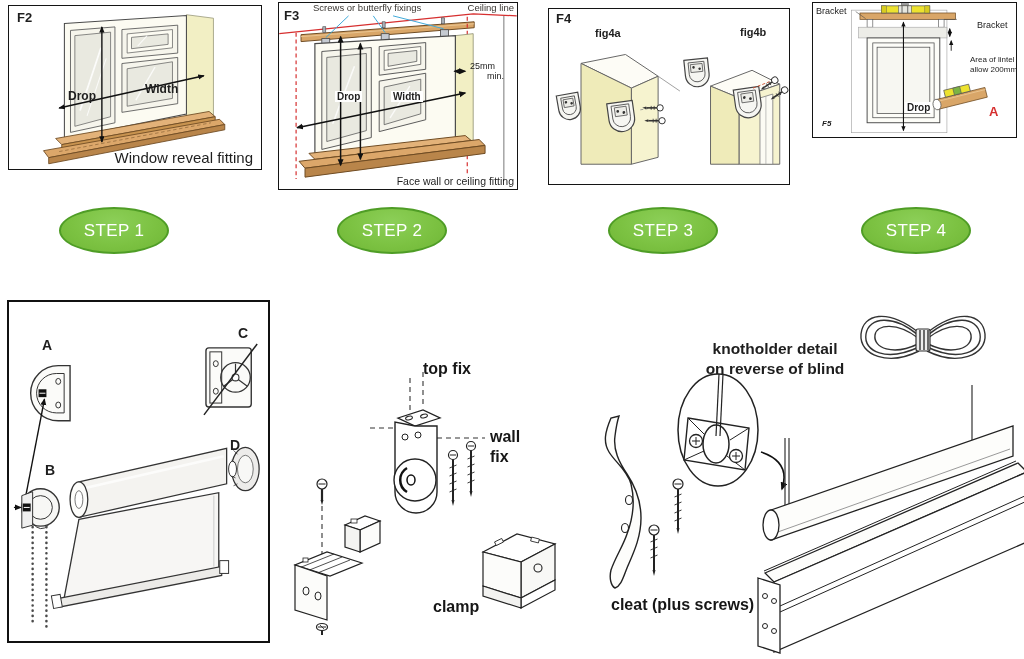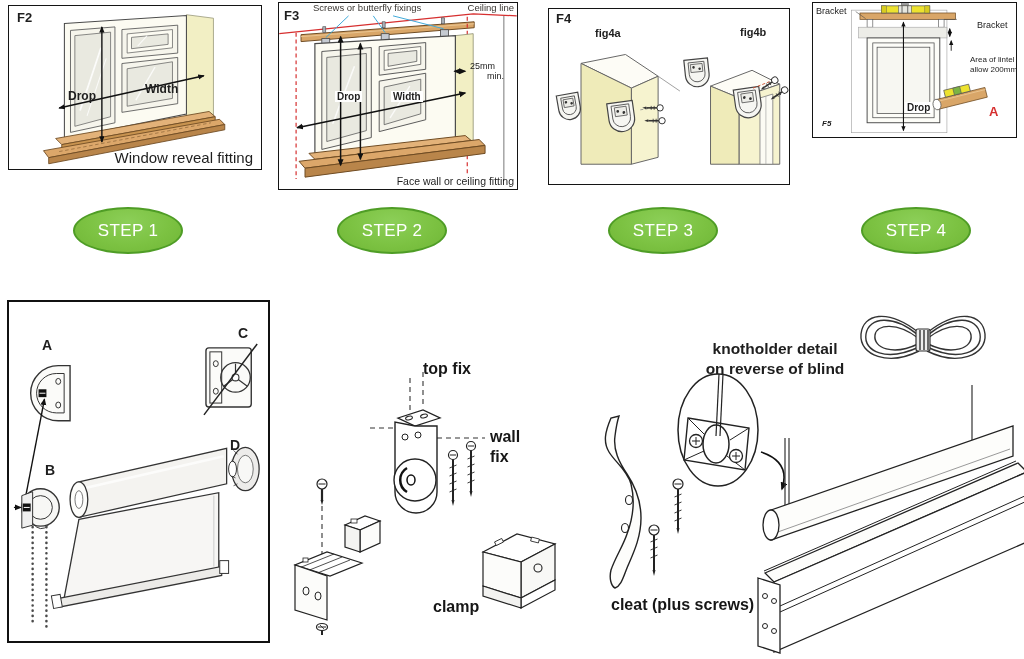--- a/index.html
+++ b/index.html
@@ -271,21 +271,21 @@
     </svg>
     <div class="lbl tiny" style="left:3px;top:4px;">Bracket</div>
     <div class="lbl tiny" style="left:164px;top:18px;">Bracket</div>
     <div class="lbl" style="left:157px;top:53px;font-size:8px;">Area of lintel</div>
     <div class="lbl" style="left:157px;top:63px;font-size:8px;">allow 200mm</div>
     <div class="lbl dim-sm" style="left:92px;top:99px;">Drop</div>
     <div class="lbl" style="left:9px;bottom:8px;font-size:8px;font-weight:bold;font-style:italic;">F5</div>
     <div class="lbl red" style="left:176px;top:102px;font-size:13px;font-weight:bold;">A</div>
   </section>
 
-  <div class="step" style="left:73px;top:207px;">
+  <div class="step" style="left:59px;top:207px;">
       <span>STEP 1</span>
     </div>
   <div class="step" style="left:337px;top:207px;">
       <span>STEP 2</span>
     </div>
   <div class="step" style="left:608px;top:207px;">
       <span>STEP 3</span>
     </div>
   <div class="step" style="left:861px;top:207px;">
       <span>STEP 4</span>

